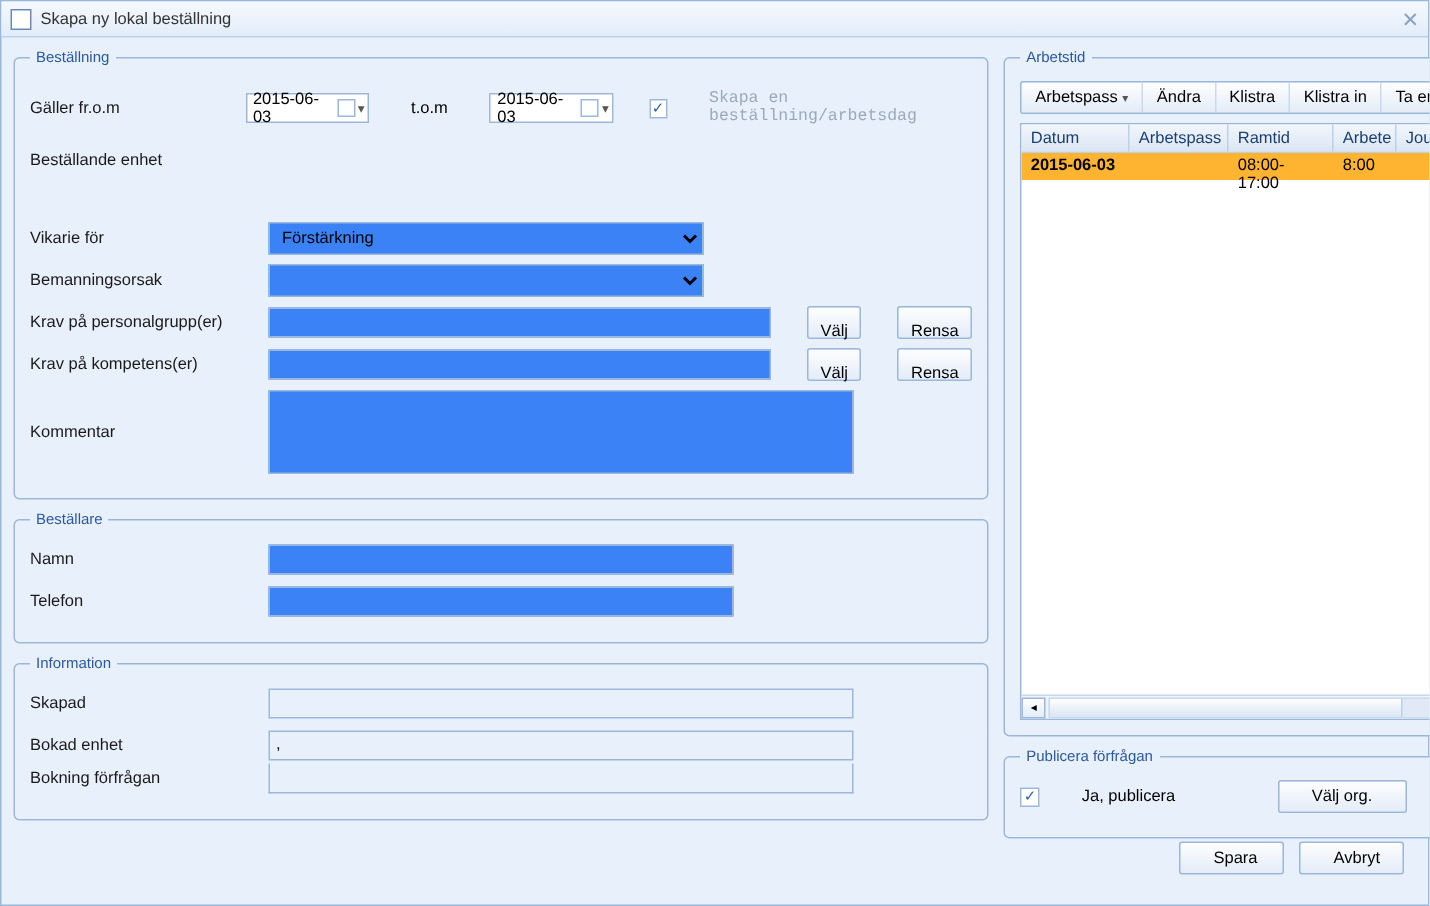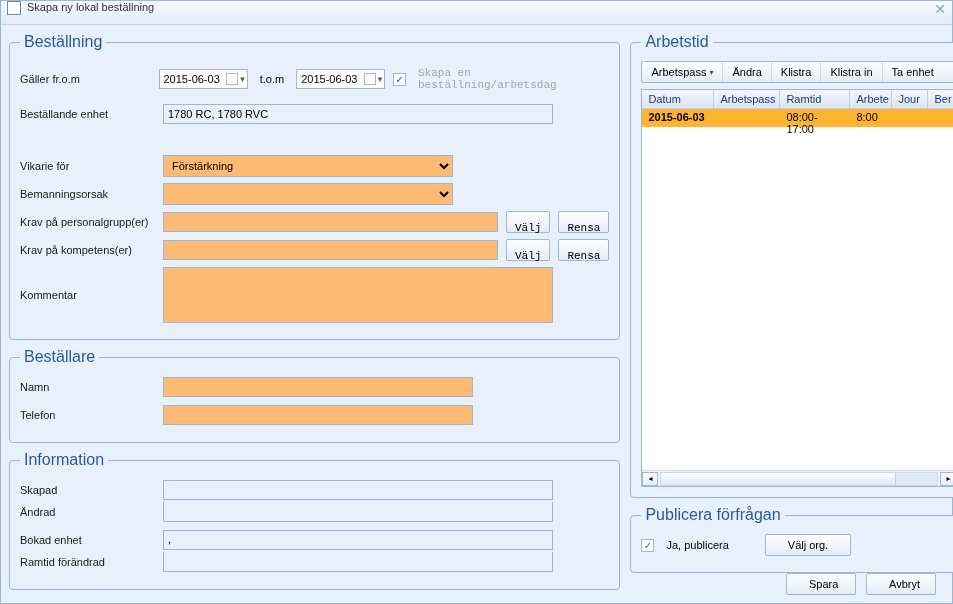--- a/index.html
+++ b/index.html
@@ -1,60 +1,60 @@
 <!DOCTYPE html>
 <html><head>
 <meta charset="utf-8">
 <style>
 * { box-sizing: border-box; font-family: Tahoma, Arial, sans-serif; font-size: 11px; }
 body { margin: 0; background: #e8f0fc; }
 .window { width: 953px; height: 604px; background: #e8f0fc; border: 1px solid #9bb7d9; position: relative; }
-.titlebar { height: 24px; background: linear-gradient(#f5f9fe,#e2ecf9); border-bottom: 1px solid #bcd0e8; display: flex; padding: 0 6px; }
+.titlebar { height: 24px; background: linear-gradient(#f5f9fe,#e2ecf9); border-bottom: 1px solid #bcd0e8; display: flex; align-items: center; padding: 0 6px; }
 .titlebar .icon { width: 14px; height: 14px; border: 1px solid #6a8ab4; margin-right: 6px; background: #fff; }
 .titlebar .title { color: #333; }
 .titlebar .close { margin-left: auto; color: #8aa3c4; font-size: 14px; cursor: pointer; }
 .content { padding: 8px; display: flex; gap: 10px; height: calc(100% - 24px); }
 .left { flex: 1; display: flex; flex-direction: column; gap: 8px; }
 .right { width: 330px; display: flex; flex-direction: column; gap: 8px; }
 fieldset { border: 1px solid #9bb7d9; border-radius: 4px; padding: 10px 10px 10px 10px; margin: 0; background: #e8f0fc; }
-legend { color: #2a5a9e; padding: 0 4px; font-size: 16px; }
-.row { display: flex; align-items: center; margin-bottom: 6px; min-height: 22px; gap: 8px; }
+legend { color: #2a5a9e; padding: 0 4px; font-size: 10px; }
+.row { display: flex; align-items: center; margin-bottom: 6px; min-height: 22px; gap: 24px; }
 .lbl { width: 135px; color: #1a1a1a; }
-input[type=text], .textbox, select, textarea { border: 1px solid #9bb7d9; background: #fdba74; height: 20px; padding: 2px 4px; font-size: 11px; }
+input[type=text], .textbox, select, textarea { border: 1px solid #9bb7d9; background: #3b82f6; height: 20px; padding: 2px 4px; font-size: 11px; }
 input[readonly], .readonly { background: #e8f0fc; }
 .date-input { display: flex; align-items: center; border: 1px solid #9bb7d9; background: #fff; height: 20px; padding: 0 2px 0 4px; width: 92px; gap: 2px; }
 .date-input span.val { flex: 1; }
 .date-input .cal { width: 12px; height: 12px; border: 1px solid #9bb7d9; }
 .date-input .dd { color: #555; font-size: 9px; }
 .chk { width: 13px; height: 13px; border: 1px solid #9bb7d9; background: #fff; display: inline-flex; align-items: center; justify-content: center; font-size: 10px; color: #2a5a9e; }
 .chklabel { margin-left: 4px; }
 .muted { color: #9aa9bc; font-family: Liberation Mono, monospace; }
 select { width: 290px; height: 22px; }
 .wide { width: 335px; }
 .btn { border: 1px solid #9bb7d9; background: linear-gradient(#fefefe,#e3ecf8); height: 22px; padding: 0 22px; cursor: pointer; border-radius: 2px; color: #000; }
-.btn-sm { padding: 10px 8px; font-family: Liberation Mono, monospace; }
+.btn-sm { padding: 10px 8px; }
 textarea { width: 390px; height: 56px; resize: none; }
 .toolbar { display: flex; gap: 0; border: 1px solid #9bb7d9; background: linear-gradient(#fefefe,#e3ecf8); border-radius: 2px; margin-bottom: 6px; }
 .toolbar .titem { border-right: 1px solid #cad9ec; padding: 4px 9px; cursor: pointer; display: flex; align-items: center; gap: 3px; }
 .toolbar .titem:last-child { border-right: none; }
 .caret { font-size: 8px; color: #555; }
 .grid { border: 1px solid #9bb7d9; background: #fff; height: 398px; display: flex; flex-direction: column; }
 .grid .hdr { display: flex; background: linear-gradient(#f2f6fc,#dbe6f4); border-bottom: 1px solid #bcd0e8; }
 .grid .hdr .c { border-right: 1px solid #bcd0e8; padding: 3px 6px; color: #1a3f72; }
 .grid .body { flex: 1; overflow: hidden; }
 .grid .gr { display: flex; height: 18px; }
 .grid .gr .c { padding: 2px 6px; }
 .grid .sel { background: #ffb431; }
 .grid .sel .c0 { font-weight: bold; }
 .c0 { width: 72px; } .c1 { width: 66px; } .c2 { width: 70px; } .c3 { width: 42px; } .c4 { width: 36px; } .c5 { width: 28px; }
 .hscroll { height: 16px; border-top: 1px solid #cad9ec; background: #eef4fb; display: flex; align-items: center; }
 .hscroll .arr { width: 16px; height: 14px; border: 1px solid #9bb7d9; background: linear-gradient(#fefefe,#e3ecf8); text-align: center; font-size: 8px; line-height: 12px; cursor: pointer; }
 .hscroll .track { flex: 1; margin: 0 2px; height: 14px; background: #e0e9f5; border: 1px solid #cad9ec; position: relative; }
 .hscroll .thumb { position: absolute; left: 0; width: 85%; height: 100%; background: linear-gradient(#fefefe,#dbe6f4); border-right: 1px solid #bcd0e8; }
-.footer { position: absolute; right: 16px; bottom: 8px; display: flex; gap: 10px; margin-top: 22px; }
+.footer { position: absolute; right: 16px; bottom: 20px; display: flex; gap: 10px; margin-top: 22px; }
 .footer .btn { width: 70px; }
 .info-field { width: 390px; height: 20px; border: 1px solid #9bb7d9; background: #e8f0fc; padding: 2px 4px; }
 </style>
 </head>
 <body>
 
 <div class="window">
   <div class="titlebar">
     <span class="icon"></span>
     <span class="title">Skapa ny lokal beställning</span>
@@ -76,21 +76,20 @@
           <div class="date-input">
             <span class="val">2015-06-03</span>
             <span class="cal"></span>
             <span class="dd">▾</span>
           </div>
           <span class="chk">✓</span>
           <span class="chklabel muted">Skapa en beställning/arbetsdag</span>
         </div>
         <div class="row">
           <span class="lbl">Beställande enhet</span>
-          <input type="text" readonly="" class="readonly" style="width: 390px;" value="1780 RC, 1780 RVC">
         </div>
         <div style="height:24px"></div>
         <div class="row">
           <span class="lbl">Vikarie för</span>
           <select><option>Förstärkning</option></select>
         </div>
         <div class="row">
           <span class="lbl">Bemanningsorsak</span>
           <select><option></option></select>
         </div>
@@ -123,30 +122,26 @@
           <input type="text" style="width: 310px;">
         </div>
       </fieldset>
 
       <fieldset>
         <legend>Information</legend>
         <div class="row">
           <span class="lbl">Skapad</span>
           <div class="info-field"></div>
         </div>
-        <div class="row" style="margin-top:-6px">
-          <span class="lbl">Ändrad</span>
-          <div class="info-field" style="border-top:none"></div>
-        </div>
         <div class="row">
           <span class="lbl">Bokad enhet</span>
           <div class="info-field">,</div>
         </div>
         <div class="row" style="margin-top:-6px">
-          <span class="lbl">Ramtid förändrad</span>
+          <span class="lbl">Bokning förfrågan</span>
           <div class="info-field" style="border-top:none"></div>
         </div>
       </fieldset>
     </div>
 
     <div class="right">
 
       <fieldset style="flex:1">
         <legend>Arbetstid</legend>
         <div class="toolbar">

